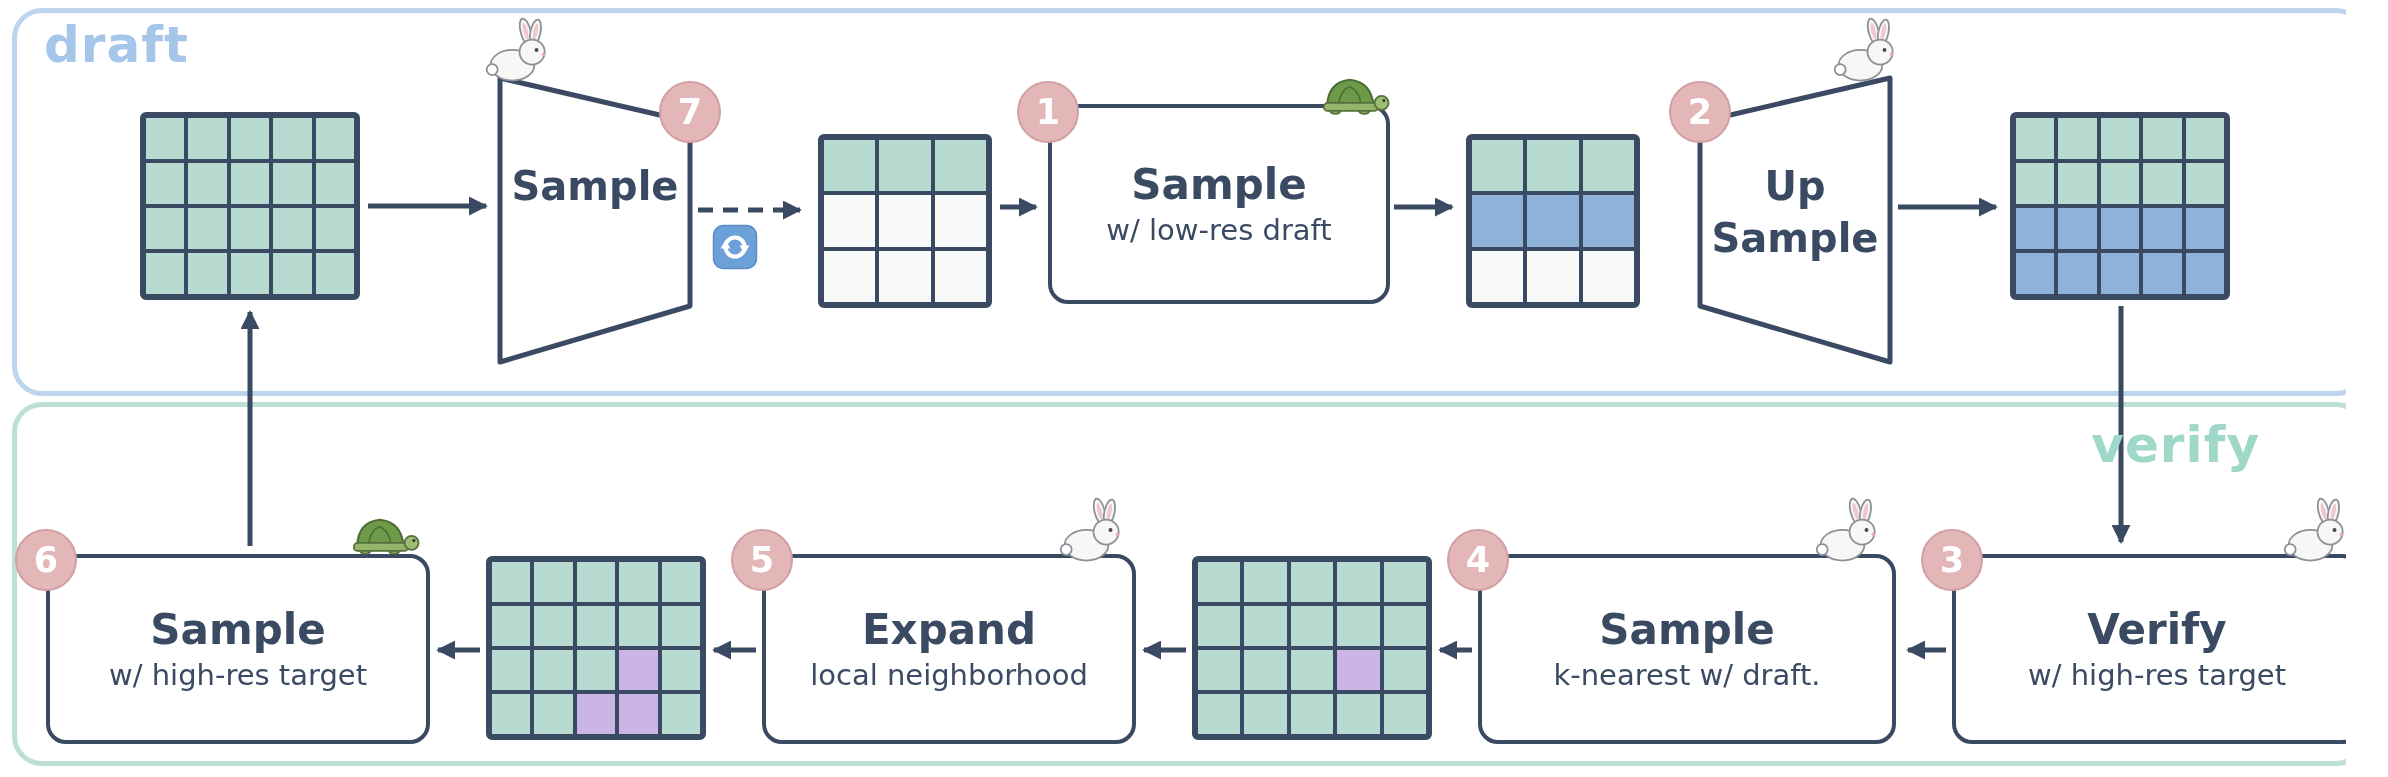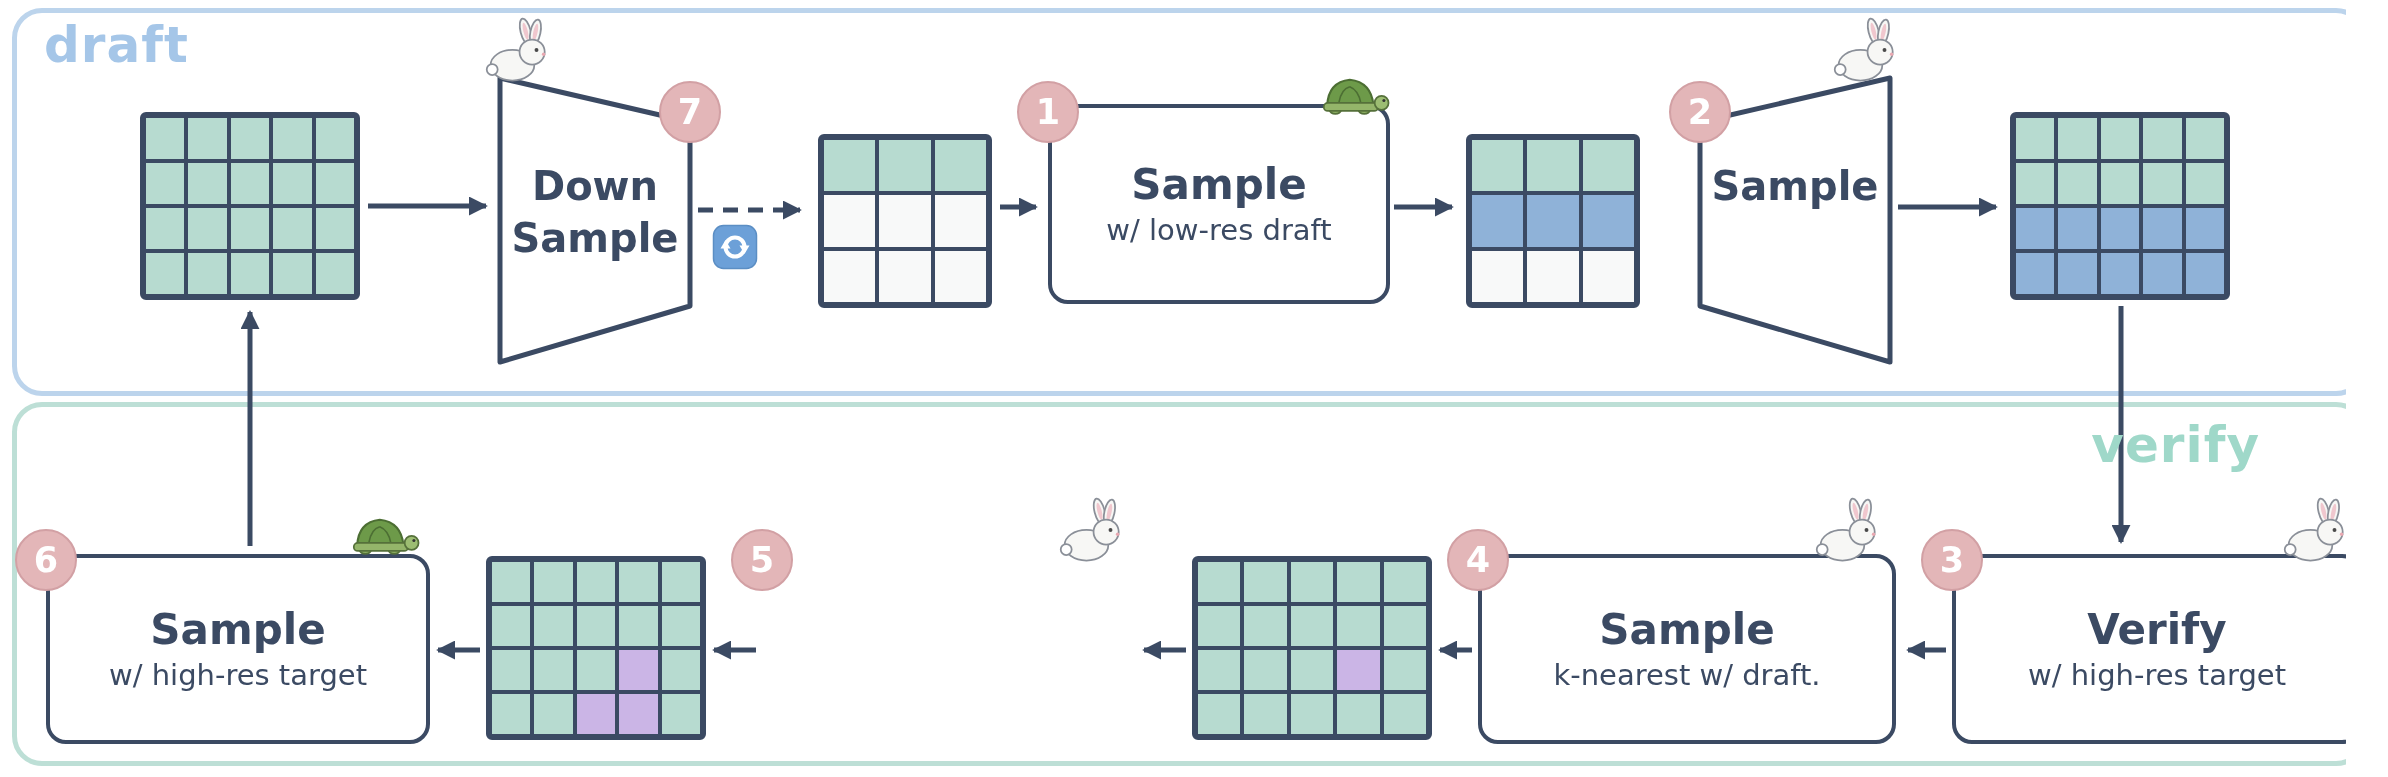--- a/index.html
+++ b/index.html
@@ -200,39 +200,43 @@
       <div class="cell" style="background: rgb(203, 181, 230);"></div>
       <div class="cell" style="background: rgb(183, 219, 208);"></div>
       <div class="cell" style="background: rgb(183, 219, 208);"></div>
       <div class="cell" style="background: rgb(183, 219, 208);"></div>
       <div class="cell" style="background: rgb(203, 181, 230);"></div>
       <div class="cell" style="background: rgb(203, 181, 230);"></div>
       <div class="cell" style="background: rgb(183, 219, 208);"></div>
     </div>
 
   <div class="trap-label" style="left:500px;top:160px;">
-    <div>Down</div>
     <div>Sample</div>
   </div>
   <div class="trap-label" style="left:1700px;top:160px;">
+    <div>Up</div>
     <div>Sample</div>
   </div>
 
   <div class="node-box" style="left:1048px;top:104px;width:342px;height:200px;">
     <div class="node-title">Sample</div>
     <div class="node-sub">w/ low-res draft</div>
   </div>
 
   <div class="node-box" style="left:1952px;top:554px;width:410px;height:190px;">
     <div class="node-title">Verify</div>
     <div class="node-sub">w/ high-res target</div>
   </div>
   <div class="node-box" style="left:1478px;top:554px;width:418px;height:190px;">
     <div class="node-title">Sample</div>
     <div class="node-sub">k-nearest w/ draft.</div>
+  </div>
+  <div class="node-box" style="left:762px;top:554px;width:374px;height:190px;">
+    <div class="node-title">Expand</div>
+    <div class="node-sub">local neighborhood</div>
   </div>
   <div class="node-box" style="left:46px;top:554px;width:384px;height:190px;">
     <div class="node-title">Sample</div>
     <div class="node-sub">w/ high-res target</div>
   </div>
 
   <div class="circle-num" style="left:659px;top:81px;">7</div>
   <div class="circle-num" style="left:1017px;top:81px;">1</div>
   <div class="circle-num" style="left:1669px;top:81px;">2</div>
   <div class="circle-num" style="left:1921px;top:529px;">3</div>

